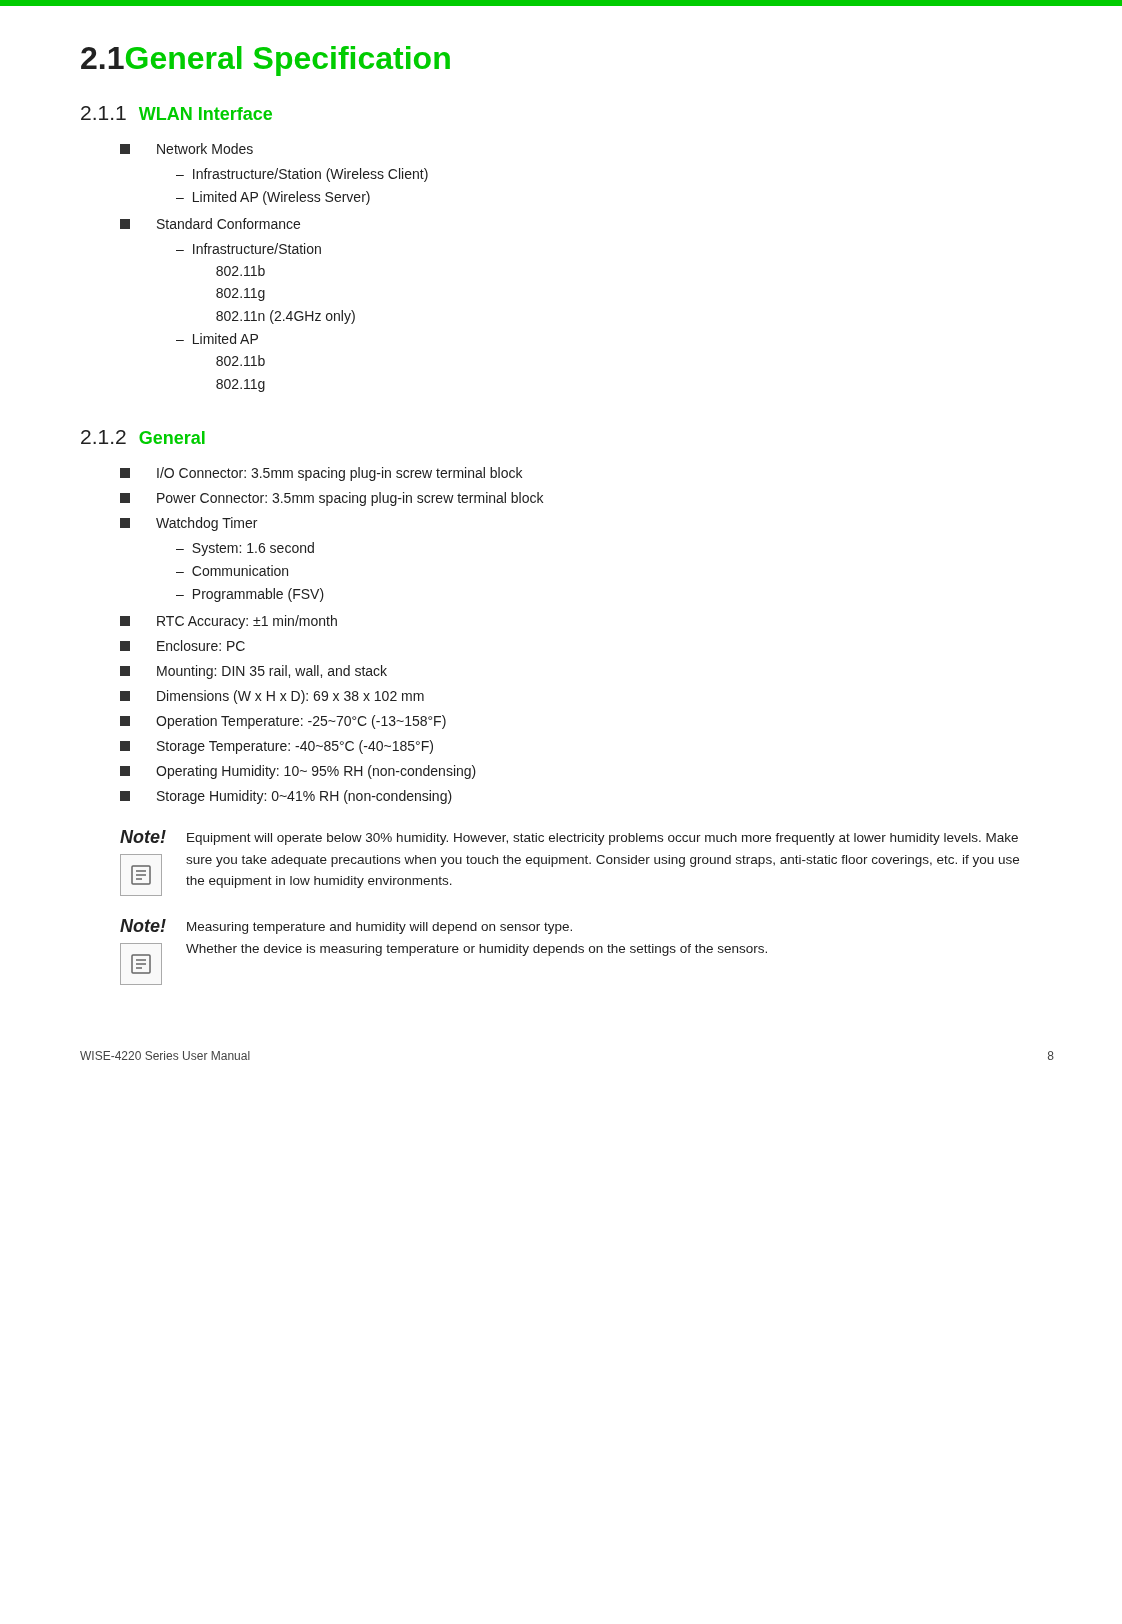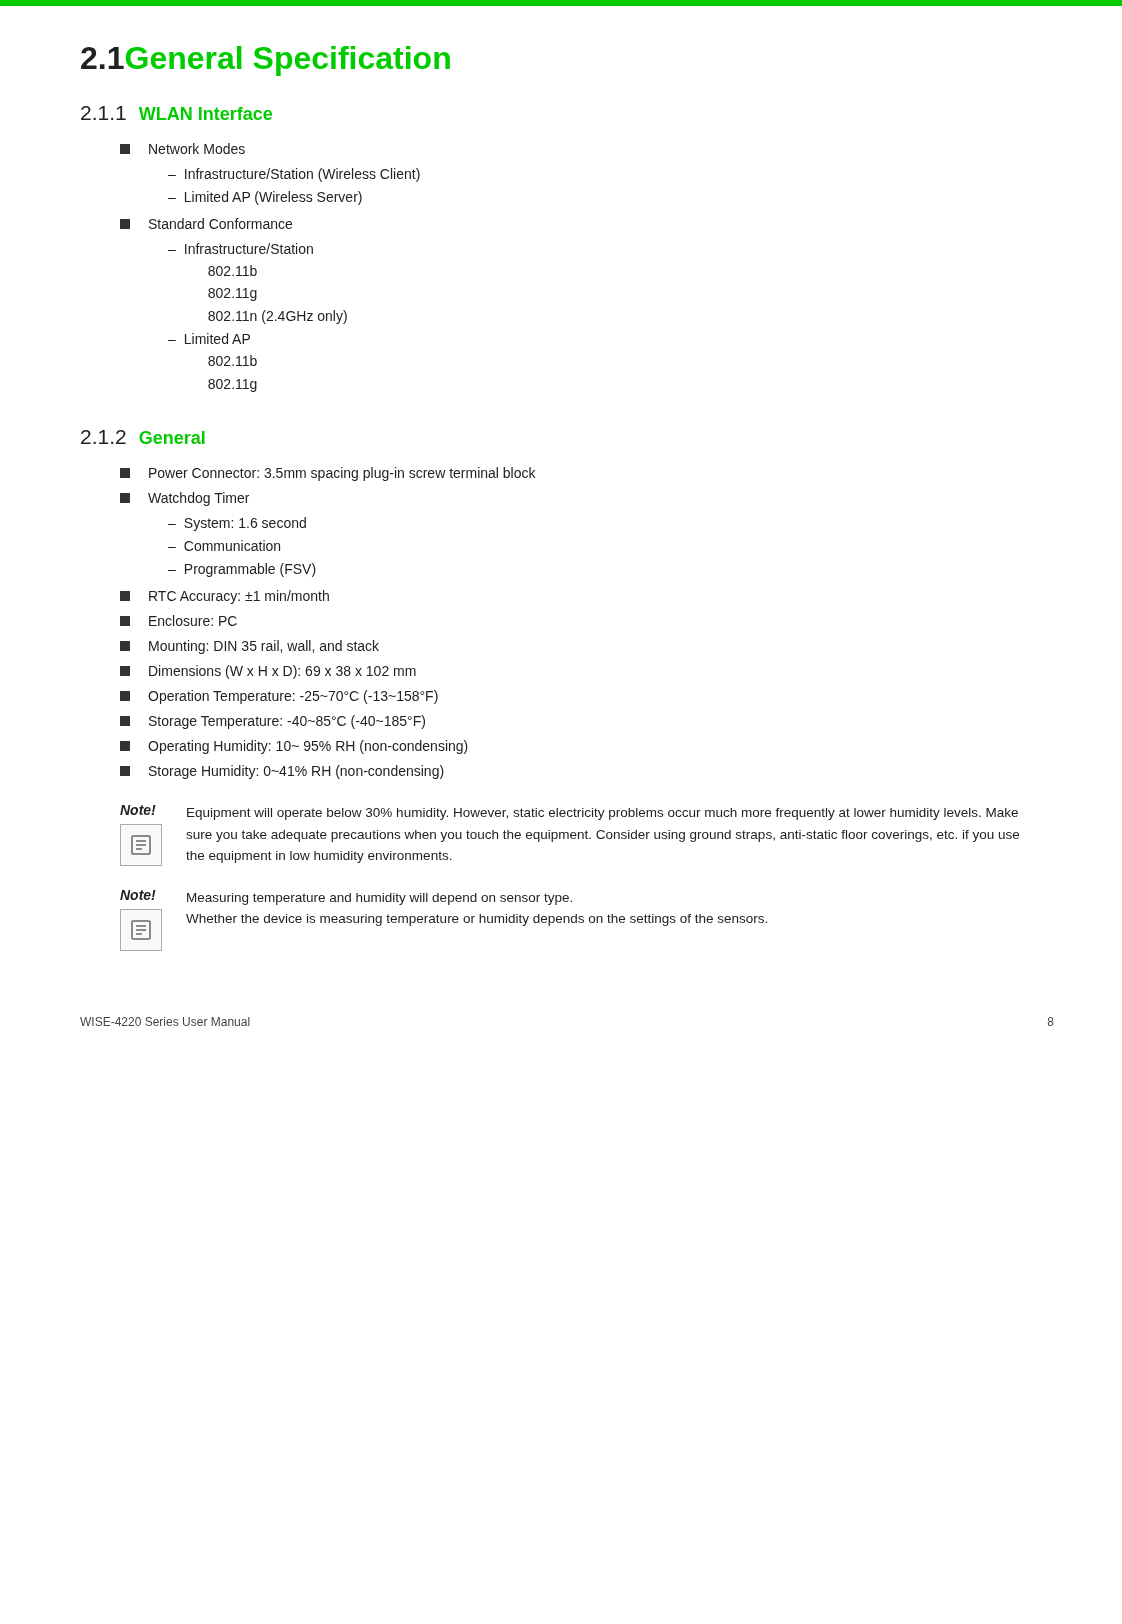--- a/index.html
+++ b/index.html
@@ -74,21 +74,21 @@
     }
 
     .bullet-list {
       list-style: none;
       padding-left: 40px;
     }
 
     .bullet-list > li {
       display: flex;
       align-items: flex-start;
-      gap: 18px;
+      gap: 26px;
       margin-bottom: 4px;
       line-height: 1.5;
     }
 
     .bullet-square {
       display: inline-block;
       width: 10px;
       height: 10px;
       background: #333;
       flex-shrink: 0;
@@ -128,21 +128,21 @@
       align-items: flex-start;
       gap: 16px;
       margin-top: 20px;
       margin-left: 40px;
       margin-bottom: 16px;
     }
 
     .note-label {
       font-weight: bold;
       font-style: italic;
-      font-size: 14px;
+      font-size: 18px;
       white-space: nowrap;
       min-width: 50px;
     }
 
     .note-icon {
       width: 42px;
       height: 42px;
       border: 1px solid #aaa;
       flex-shrink: 0;
       display: flex;
@@ -243,20 +243,24 @@
   </div>
 
   <div class="subsection">
     <div class="subsection-title">
       <span class="subsection-number">2.1.2</span>
       <span class="subsection-heading">General</span>
     </div>
 
     <ul class="bullet-list">
 
+      <li>
+        <span class="bullet-square"></span>
+        <span class="bullet-text">I/O Connector: 3.5mm spacing plug-in screw terminal block</span>
+      </li>
 
       <li>
         <span class="bullet-square"></span>
         <span class="bullet-text">Power Connector: 3.5mm spacing plug-in screw terminal block</span>
       </li>
 
       <li>
         <span class="bullet-square"></span>
         <div class="bullet-text">
           <span>Watchdog Timer</span>

